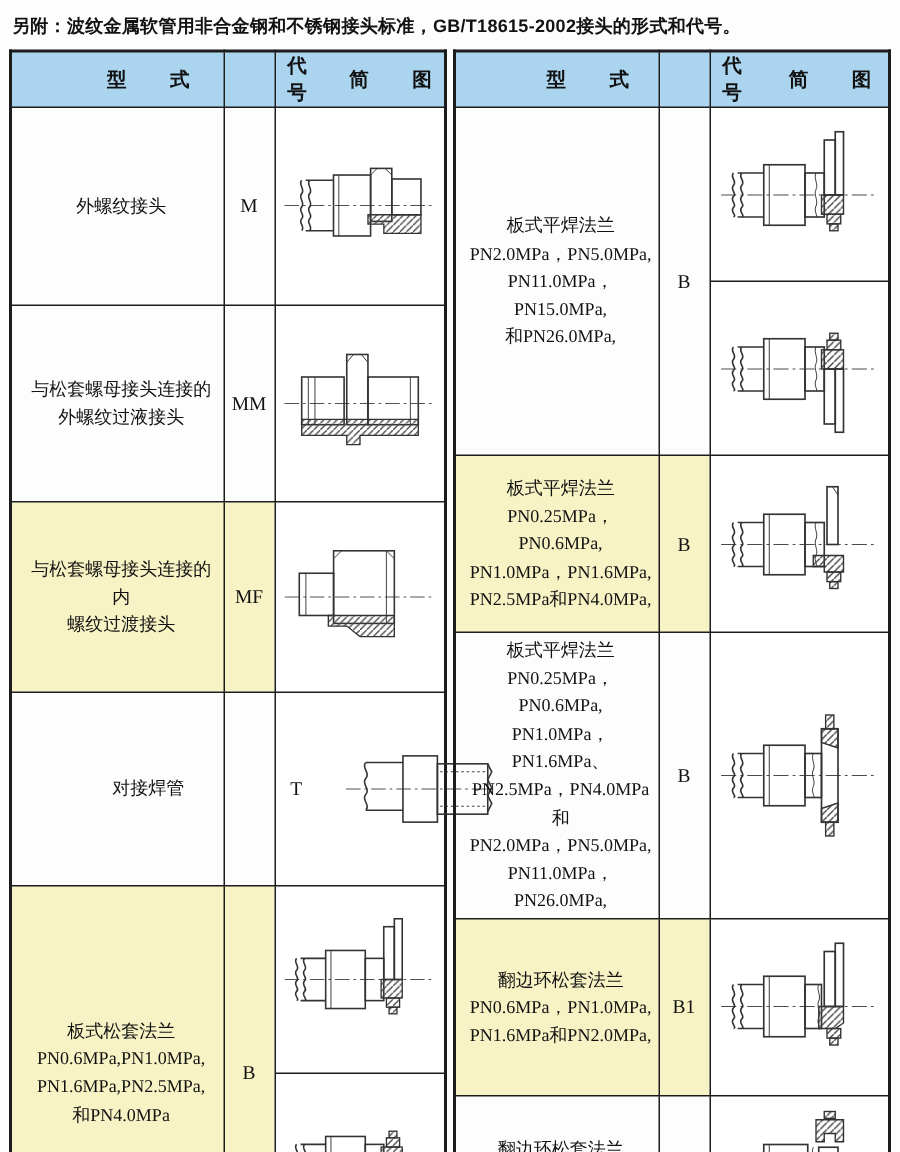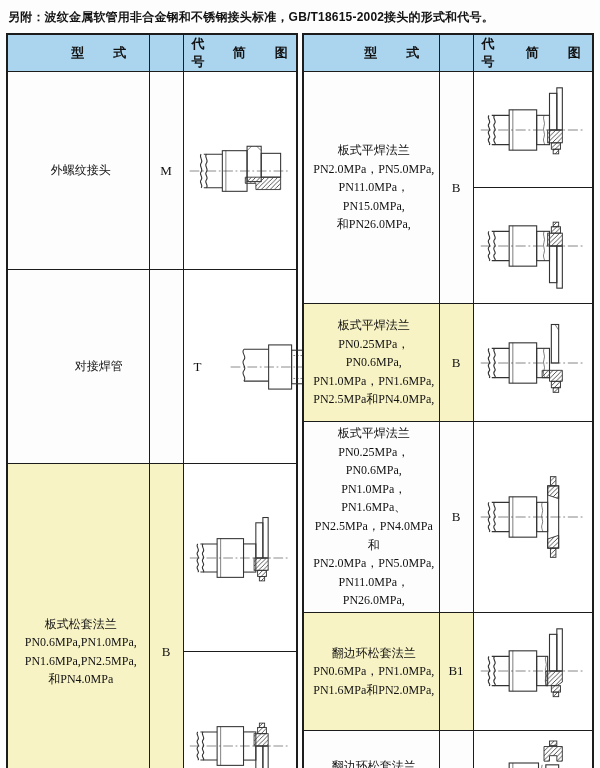--- a/index.html
+++ b/index.html
@@ -75,20 +75,54 @@
               <path class="ln" d="M19 31 h21 M19 69 h21"></path>
               <rect class="ln" x="40" y="27" width="28" height="46"></rect>
               <line class="thin" x1="44" y1="27" x2="44" y2="73"></line>
               <rect class="ln" x="68" y="22" width="16" height="40"></rect>
               <path class="thin" d="M68 27 l5 -5 M84 27 l-5 -5"></path>
               <rect class="ln" x="84" y="30" width="22" height="27"></rect>
               <path class="hx" d="M66 57 h40 v14 h-28 v-7 h-12 z"></path>
             </svg>
           </td>
         </tr>
+        <tr class="lr3">
+          <td class="type">与松套螺母接头连接的
+外螺纹过液接头</td>
+          <td class="code">MM</td>
+          <td class="diag">
+            <svg width="106" height="92" viewBox="0 0 120 100">
+              <line class="cl" x1="3" y1="50" x2="117" y2="50"></line>
+              <rect class="ln" x="16" y="30" width="32" height="36"></rect>
+              <line class="thin" x1="21" y1="30" x2="21" y2="66"></line>
+              <line class="thin" x1="26" y1="30" x2="26" y2="66"></line>
+              <rect class="ln" x="50" y="13" width="16" height="53"></rect>
+              <path class="thin" d="M50 19 l5 -6 M66 19 l-5 -6"></path>
+              <rect class="ln" x="66" y="30" width="38" height="36"></rect>
+              <line class="thin" x1="98" y1="30" x2="98" y2="66"></line>
+              <path class="hx" d="M16 62 h88 v12 h-44 v7 h-10 v-7 h-34 z"></path>
+            </svg>
+          </td>
+        </tr>
+        <tr class="lr4">
+          <td class="type hl">与松套螺母接头连接的内
+螺纹过渡接头</td>
+          <td class="code hl">MF</td>
+          <td class="diag">
+            <svg width="106" height="88" viewBox="0 0 120 100">
+              <line class="cl" x1="3" y1="50" x2="117" y2="50"></line>
+              <rect class="ln" x="14" y="32" width="26" height="32"></rect>
+              <line class="thin" x1="19" y1="32" x2="19" y2="64"></line>
+              <rect class="ln" x="40" y="15" width="46" height="55"></rect>
+              <path class="thin" d="M40 21 l6 -6 M86 21 l-6 -6"></path>
+              <line class="thin" x1="80" y1="15" x2="80" y2="70"></line>
+              <path class="hx" d="M36 64 h50 v16 h-26 l-10 -8 h-14 z"></path>
+            </svg>
+          </td>
+        </tr>
         <tr class="lr5">
           <td class="type">对接焊管</td>
           <td class="code">T</td>
           <td class="diag">
             <svg width="106" height="90" viewBox="0 0 120 100">
               <line class="cl" x1="3" y1="50" x2="117" y2="50"></line>
               <path class="ln" d="M18 30 c-4 4 4 8 0 12 c-4 4 4 8 0 12 c-4 4 4 8 0 12"></path>
               <path class="ln" d="M18 30 h28 M18 66 h28"></path>
               <rect class="ln" x="46" y="25" width="26" height="50"></rect>
               <rect class="ln" x="72" y="31" width="38" height="38"></rect>

